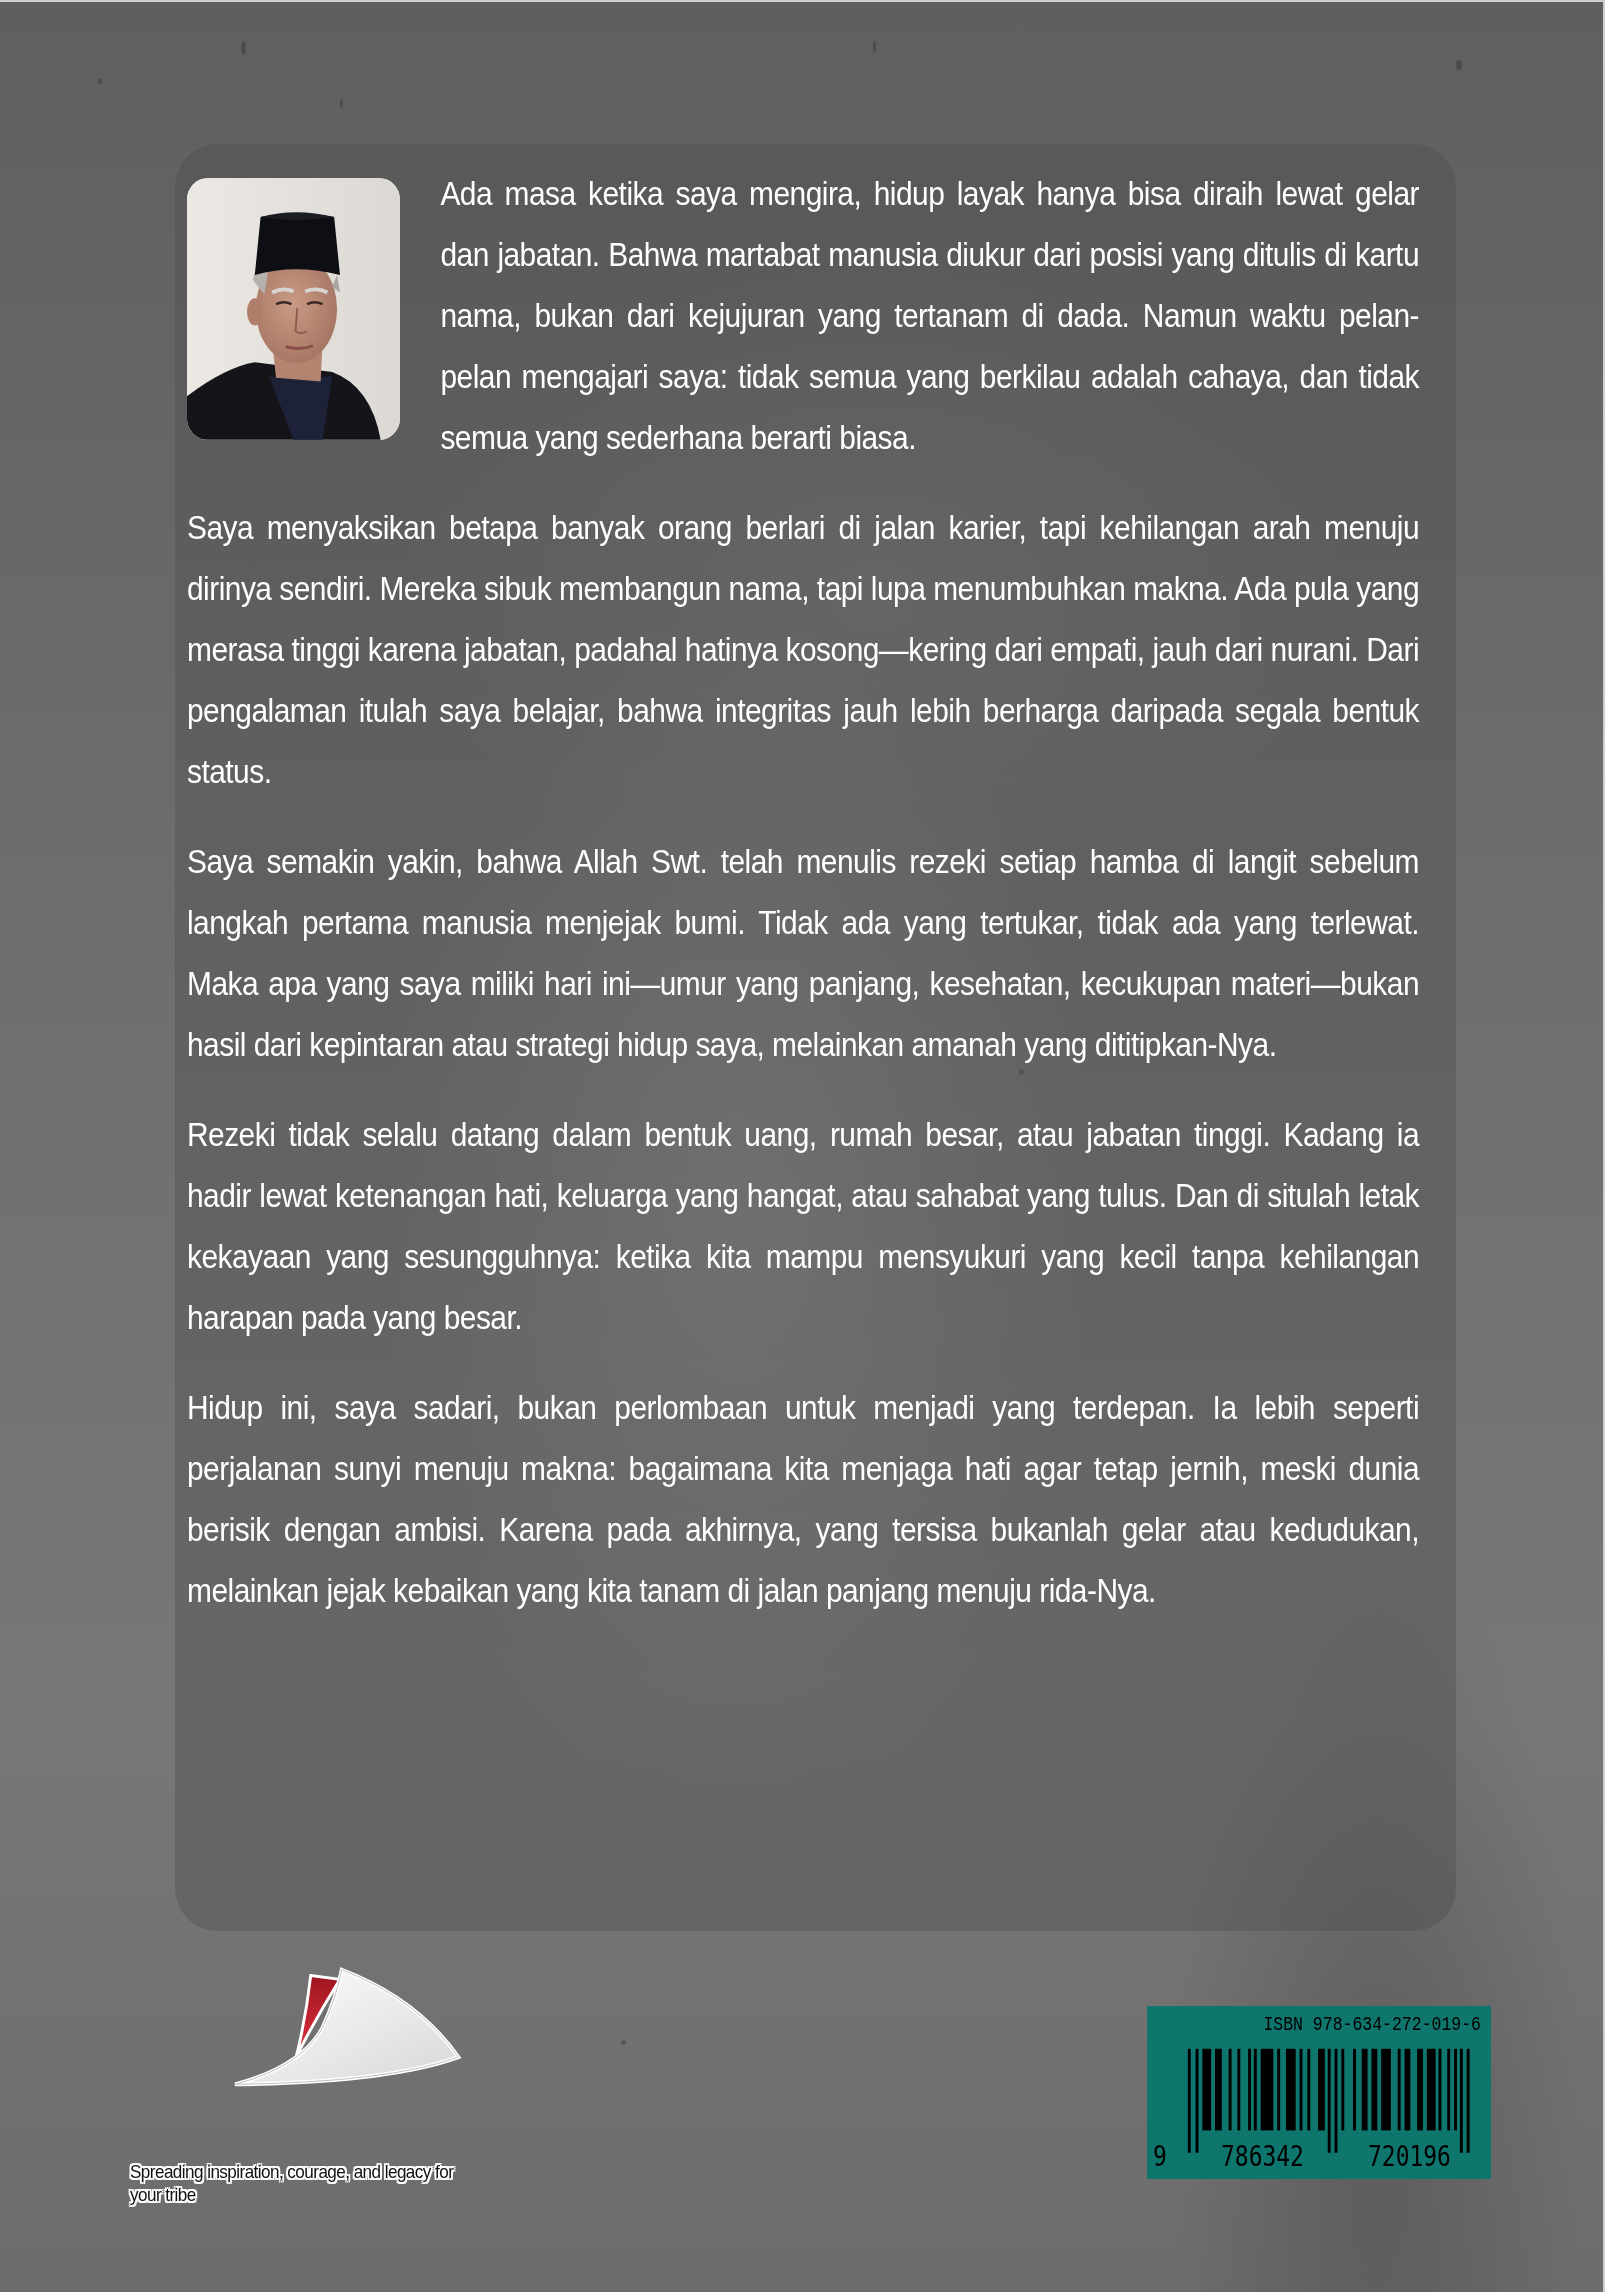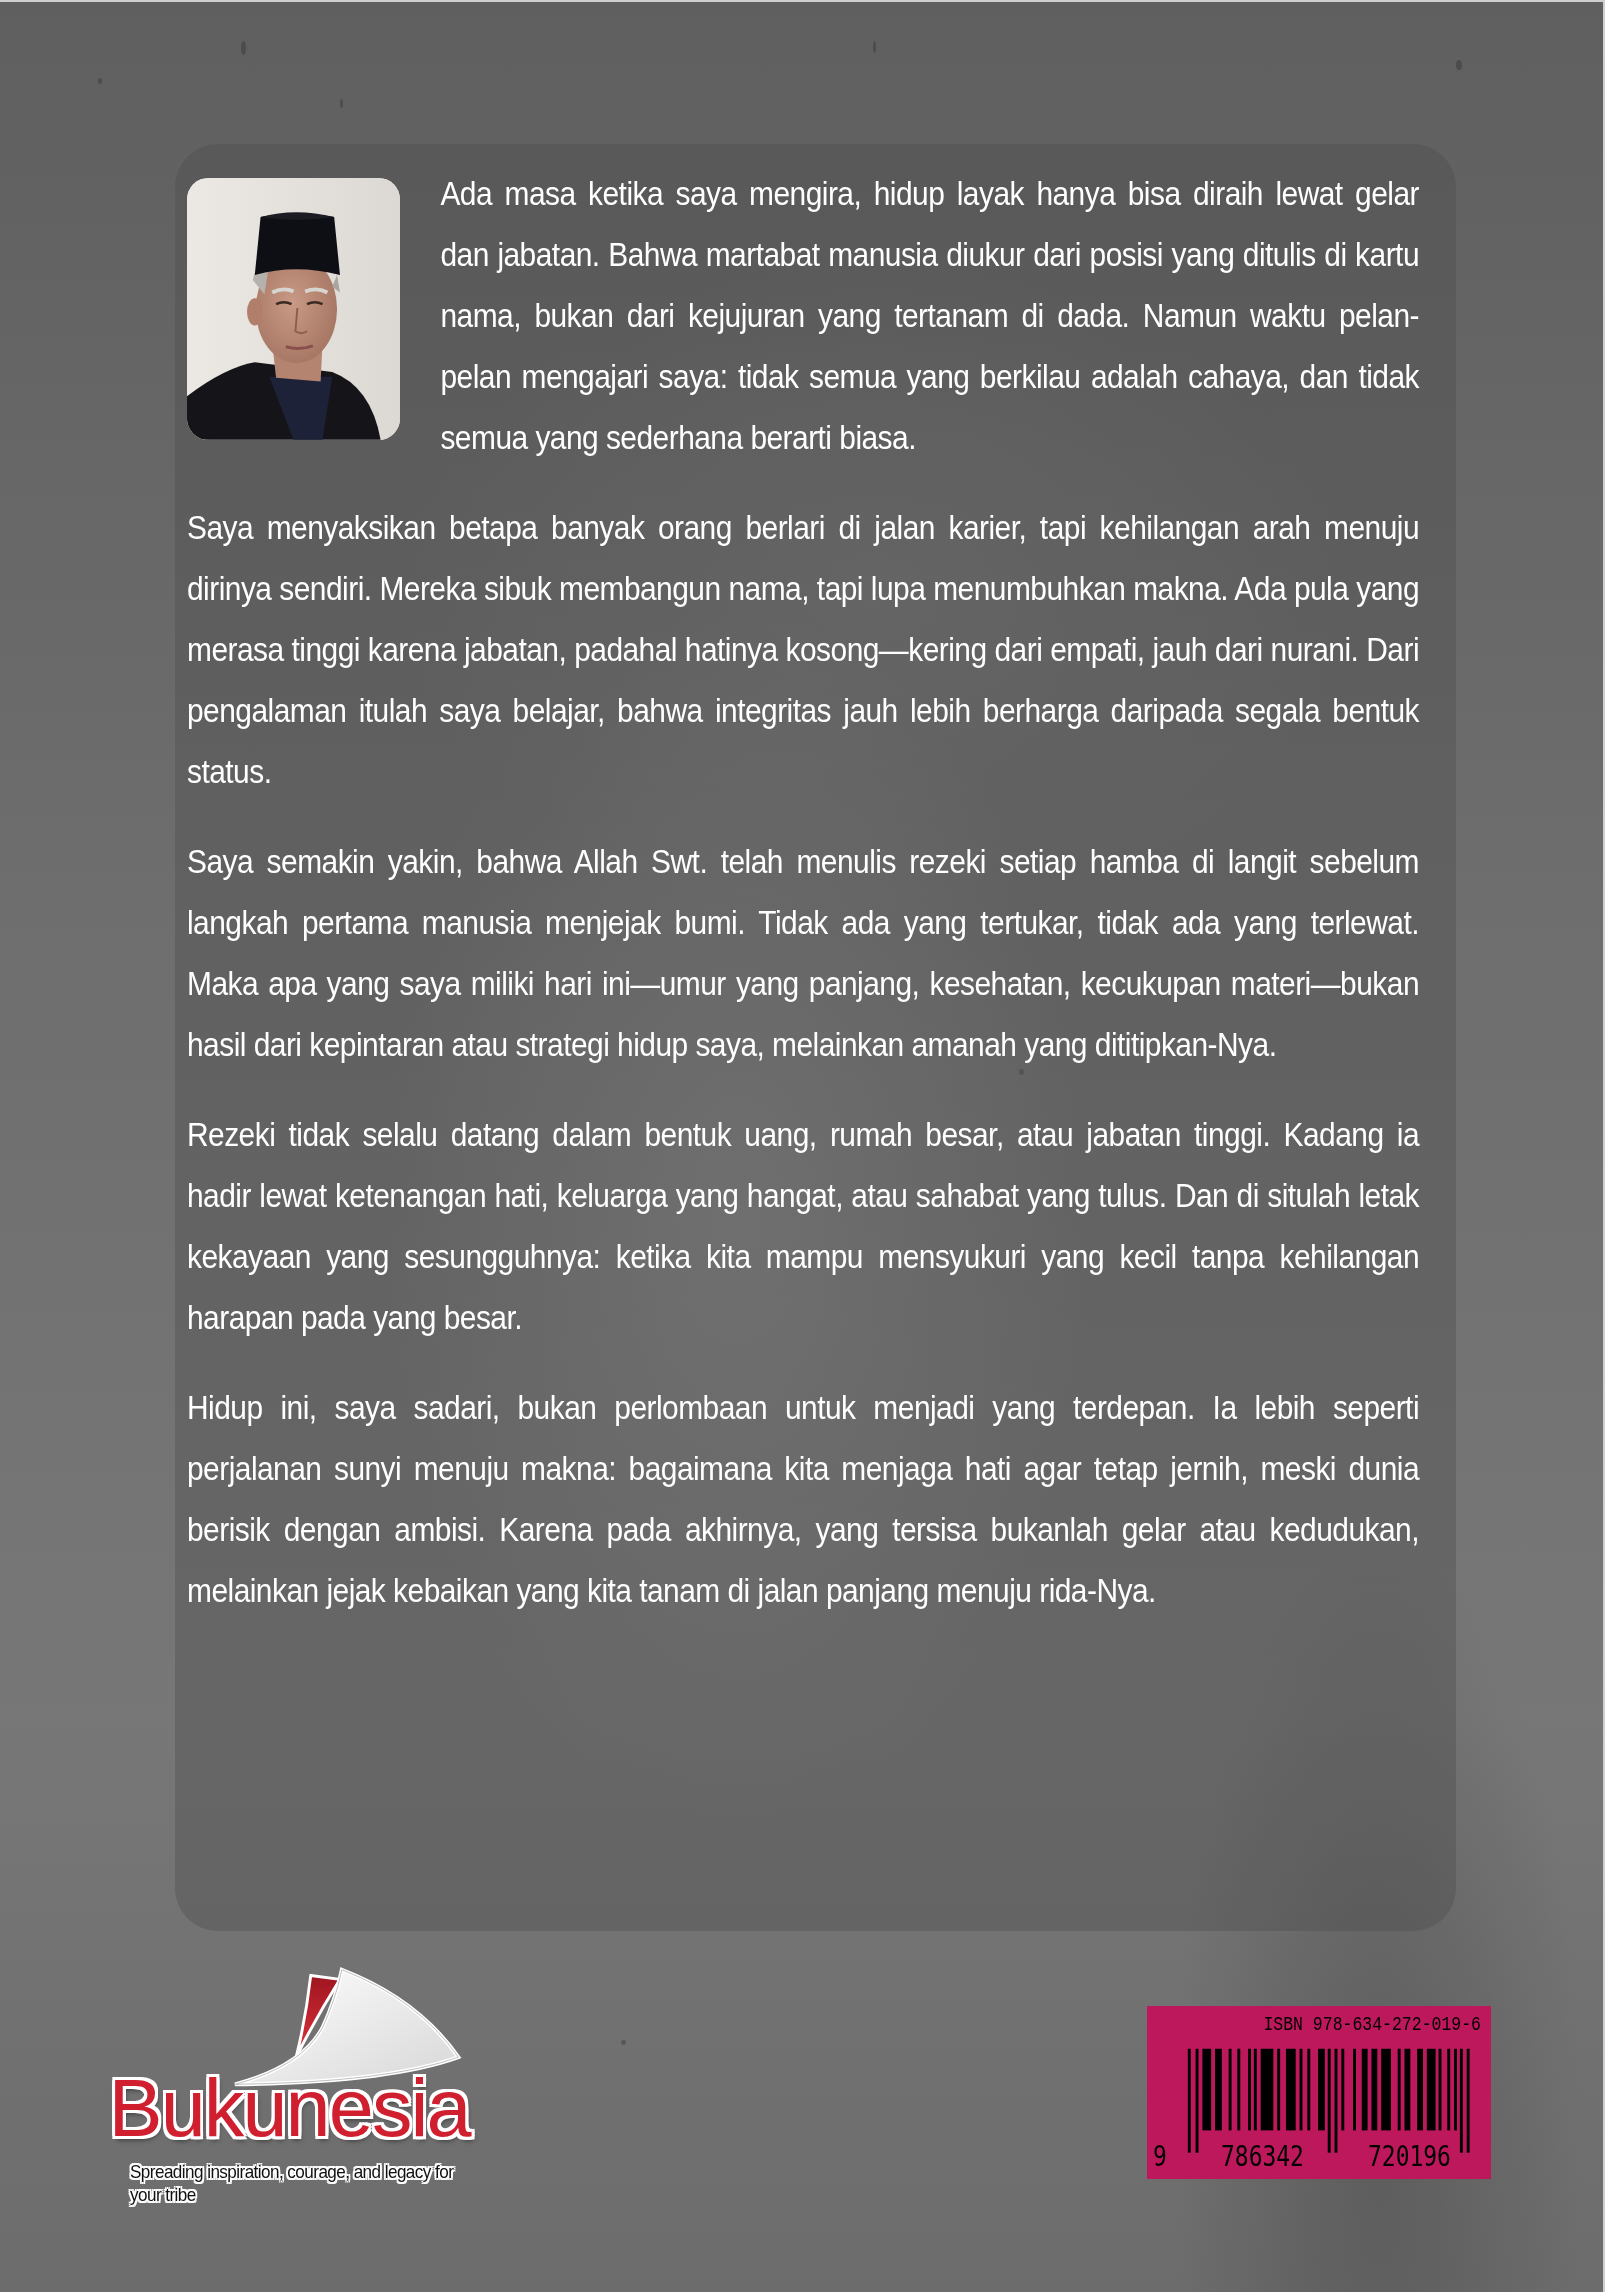--- a/index.html
+++ b/index.html
@@ -58,21 +58,21 @@
     position: absolute; left: 33px; top: 200px;
     font-family: "Liberation Sans", sans-serif;
     font-size: 18.4px; line-height: 23px; color: #111;
     letter-spacing: -0.6px;
     transform: scaleX(0.93); transform-origin: left top;
     text-shadow: -1.9px -1.9px 0 #fff, 1.9px -1.9px 0 #fff, -1.9px 1.9px 0 #fff, 1.9px 1.9px 0 #fff,
                  0 1.9px 0 #fff, 0 -1.9px 0 #fff, 1.9px 0 0 #fff, -1.9px 0 0 #fff;
   }
   .barcode {
     position: absolute; left: 1147px; top: 2006px; width: 344px; height: 173px;
-    background: #be185d;
+    background: #0f766e;
   }
   .isbn {
     position: absolute; right: 9.7px; top: 7.8px;
     font-family: "Liberation Mono", monospace; font-size: 19.4px; color: #000;
     letter-spacing: 0px; transform: scaleX(0.85); transform-origin: right top;
   }
   .bars { position: absolute; left: 0; top: 0; }
   .bc-digit {
     position: absolute; font-family: "DejaVu Sans Mono", monospace; color: #000;
     font-size: 28px; line-height: 29px; transform: scaleX(0.82); transform-origin: left top;
@@ -154,21 +154,20 @@
         <stop offset="0" stop-color="#9e1620"></stop>
           <stop offset="1" stop-color="#e0303d"></stop>
       </linearGradient>
     </defs>
 
     <path d="M220 16 L250 20 Q225 60 205 100 Q215 60 220 16 Z" fill="url(#sailr)" stroke="#fff" stroke-width="3"></path>
 
     <path d="M252 10 Q330 40 372 100 Q300 126 142 128 Q210 110 232 70 Q246 40 252 10 Z" fill="url(#sailw)" stroke="#fff" stroke-width="4"></path>
     <path d="M252 10 Q330 40 372 100 Q300 126 142 128 Q210 110 232 70 Q246 40 252 10 Z" fill="none" stroke="#bdbdbd" stroke-width="1"></path>
   </svg>
-  <div class="logo-word">Bukunesia</div>
   <div class="logo-tag">Spreading inspiration, courage, and legacy for your tribe</div>
 </div>
 
 <div class="barcode">
   <div class="isbn">ISBN 978-634-272-019-6</div>
   <svg class="bars" width="344" height="173" viewBox="0 0 354 178">
     <g fill="#000">
 
       <rect x="42" y="44" width="3" height="107"></rect>
         <rect x="50" y="44" width="3" height="107"></rect>

